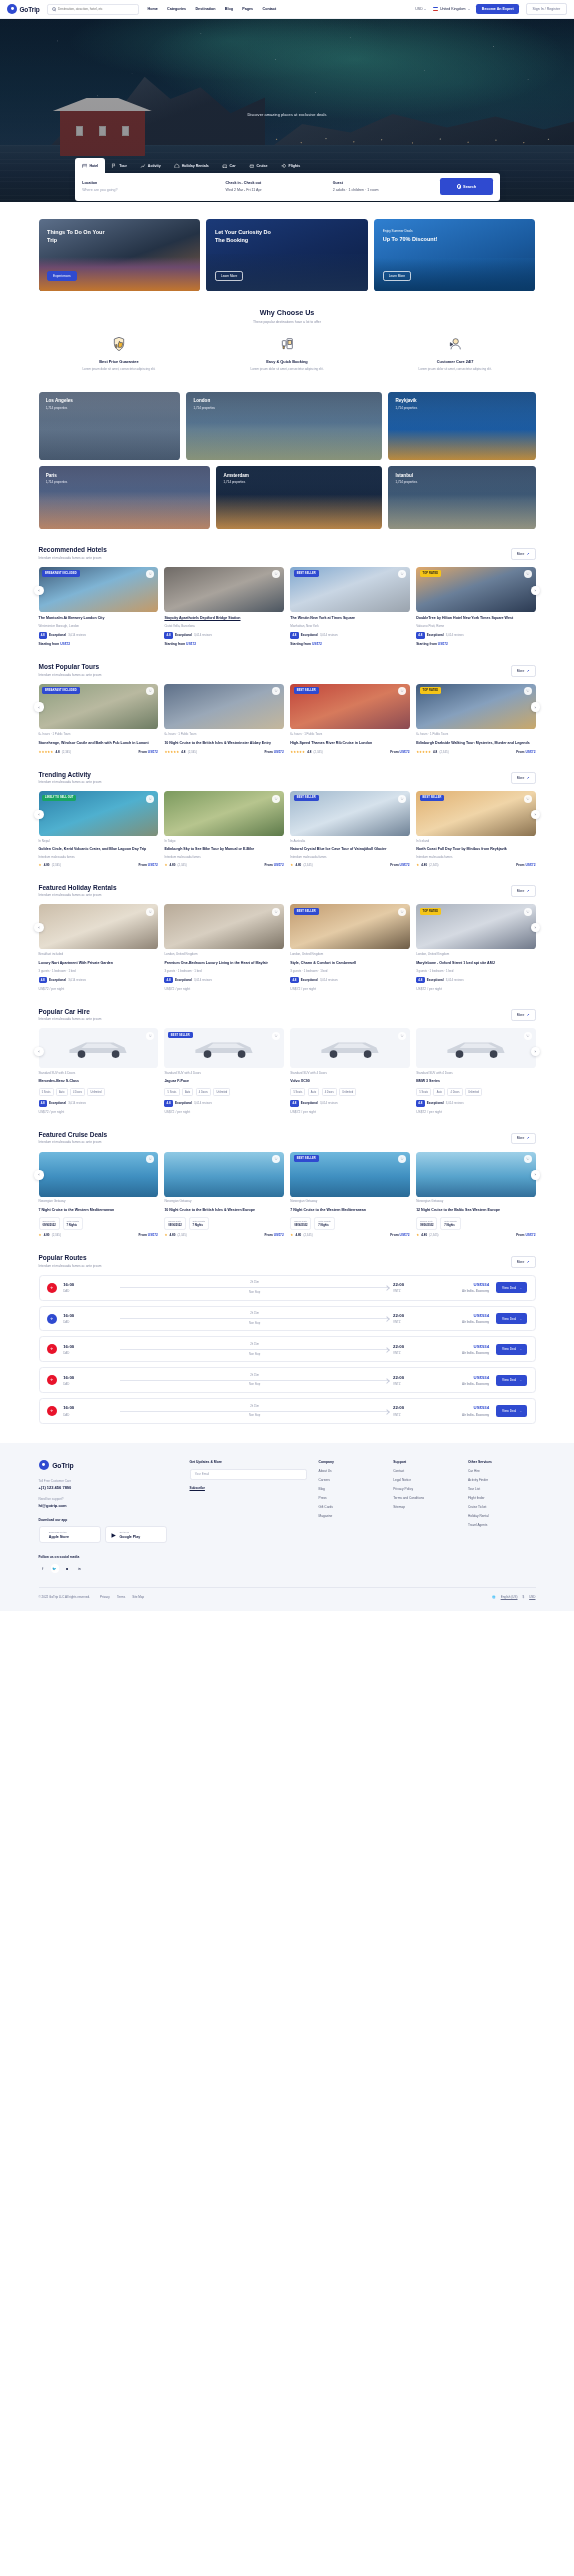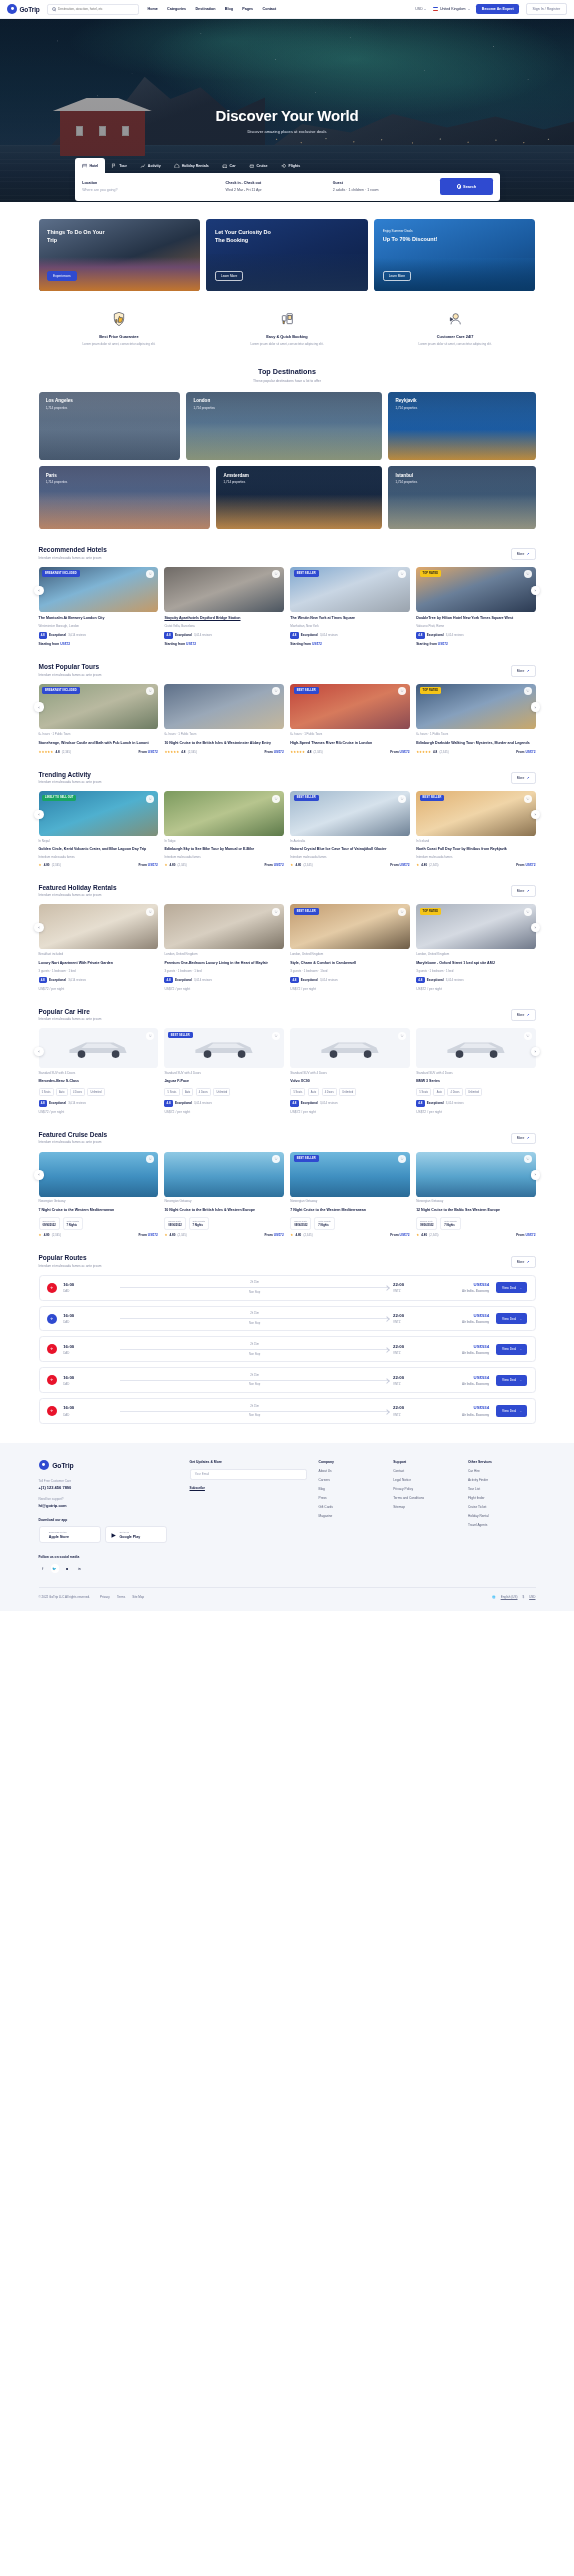--- a/index.html
+++ b/index.html
@@ -254,21 +254,20 @@
     <div class="mtn2"></div>
     <div class="water"></div>
     <div class="town"></div>
     <div class="house">
       <span class="win" style="left:16px;top:17px"></span>
       <span class="win" style="left:39px;top:17px"></span>
       <span class="win" style="left:62px;top:17px"></span>
     </div>
     <div class="hero-veil"></div>
     <div class="hero-txt">
-      <div class="hero-title">Discover Your World</div>
       <div class="hero-sub">Discover amazing places at exclusive deals</div>
     </div>
 
     <div class="sw">
       <div class="sw-tabs">
         <div class="sw-tab active">
           <svg viewBox="0 0 24 24" fill="none" stroke="#11193f" stroke-width="2">
               <path d="M2 17v-5h20v5M2 17v3M22 17v3M2 12V8a2 2 0 0 1 2-2h16a2 2 0 0 1 2 2v4"></path>
             </svg>
           <span>Hotel</span>
@@ -347,20 +346,24 @@
         </div>
         <div class="offer c">
           <div class="kick">Enjoy Summer Deals</div>
           <div class="ttl">Up To 70% Discount!</div>
           <div class="lnk">Learn More</div>
         </div>
       </div>
     </div>
 
     <div class="sec">
+      <div class="sec-c">
+        <h2>Why Choose Us</h2>
+        <p>These popular destinations have a lot to offer</p>
+      </div>
       <div class="feats">
         <div class="feat">
           <div class="ic">
             <svg width="16" height="16" viewBox="0 0 48 48" fill="none" stroke="#3a3f55" stroke-width="2">
                 <path d="M24 4l14 5v14c0 10-6 16-14 21-8-5-14-11-14-21V9z" fill="#f5b731" fill-opacity=".25"></path>
                 <path d="M18 26v8h-4v-8zM22 24c2-3 2-6 3-8 2 0 2 2 2 4h7c1 0 2 1 1 3l-2 8c0 2-1 3-3 3h-8z" fill="#f5b731"></path>
               </svg>
           </div>
           <h4>Best Price Guarantee</h4>
           <p>Lorem ipsum dolor sit amet, consectetur adipiscing elit.</p>
@@ -385,24 +388,20 @@
                 <path d="M10 20l8 5-8 5z" fill="#3a3f55"></path>
               </svg>
           </div>
           <h4>Customer Care 24/7</h4>
           <p>Lorem ipsum dolor sit amet, consectetur adipiscing elit.</p>
         </div>
       </div>
     </div>
 
     <div class="sec">
-      <div class="sec-c">
-        <h2>Top Destinations</h2>
-        <p>These popular destinations have a lot to offer</p>
-      </div>
       <div class="dest-grid" style="margin-bottom:6.5px">
         <div class="dest d-la">
           <div class="dn">Los Angeles</div>
           <div class="dp">1,714 properties</div>
         </div>
         <div class="dest d-ld">
           <div class="dn">London</div>
           <div class="dp">1,714 properties</div>
         </div>
         <div class="dest d-rk">

